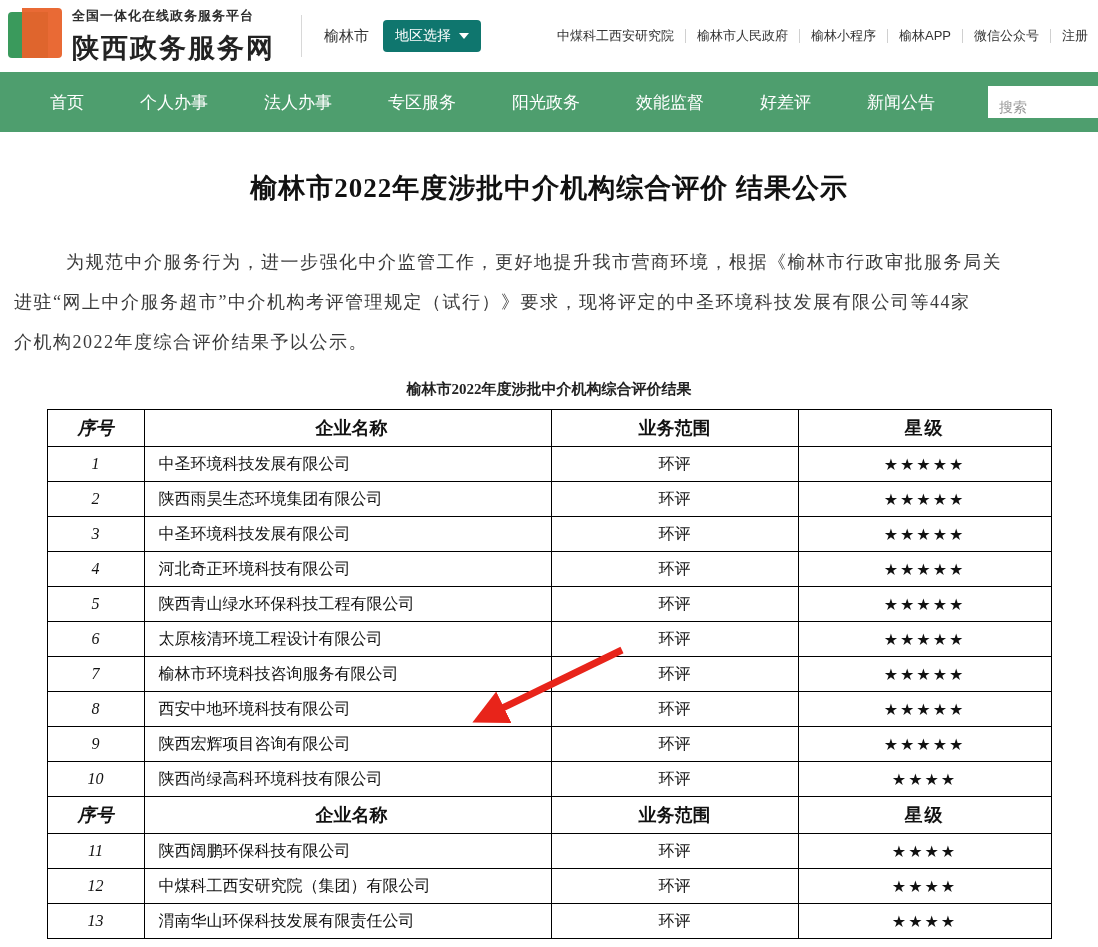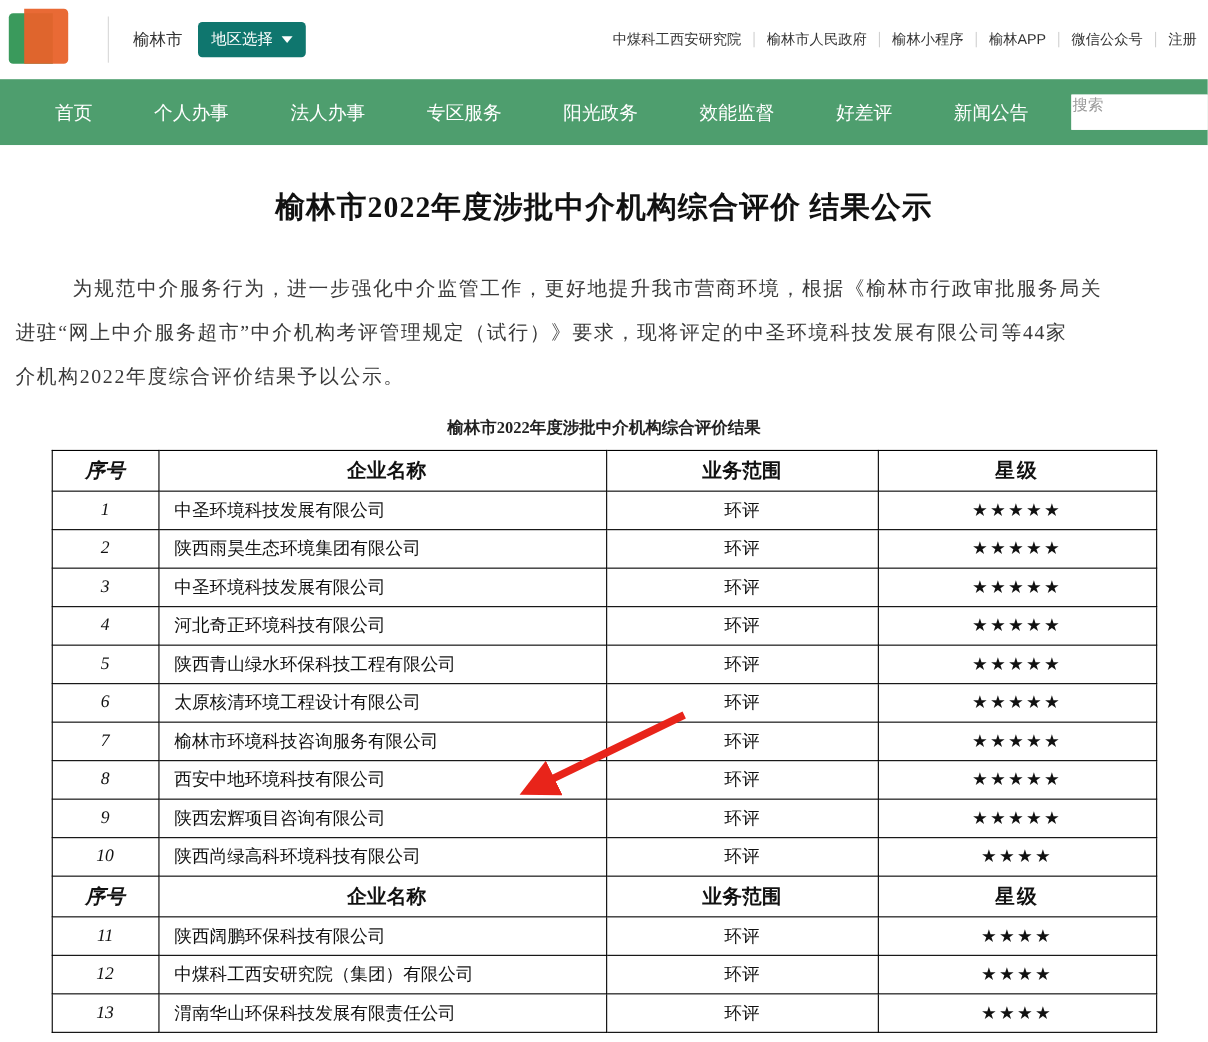--- a/index.html
+++ b/index.html
@@ -133,26 +133,27 @@
     color: #ffffff;
     font-size: 17px;
     text-decoration: none;
     padding: 0 28px;
     white-space: nowrap;
   }
   .search-box {
     position: absolute;
     right: 0px;
     top: 14px;
-    width: 124px;
+    width: 110px;
     height: 32px;
     background: #ffffff;
     border: 1px solid #ffffff;
     display: flex;
-    align-items: flex-start;
+    align-items: flex-end;
+    padding-left: 10px;
     box-sizing: border-box;
   }
   .search-box .ph {
     color: #999;
     font-size: 14px;
   }
 
   
   .page {
     background: #ffffff;
@@ -228,20 +229,24 @@
   }
 </style>
 </head>
 <body>
 
 <div class="topbar">
   <div class="logo-mark">
     <div class="sq-green"></div>
     <div class="sq-orange"></div>
   </div>
+  <div class="logo-text">
+    <div class="line1">全国一体化在线政务服务平台</div>
+    <div class="line2">陕西政务服务网</div>
+  </div>
   <div class="hdr-divider"></div>
   <div class="city-name">榆林市</div>
   <div class="region-select">
     <span>地区选择</span>
     <span class="caret"></span>
   </div>
   <div class="hdr-links">
     <a href="#">中煤科工西安研究院</a>
     <a href="#">榆林市人民政府</a>
     <a href="#">榆林小程序</a>

